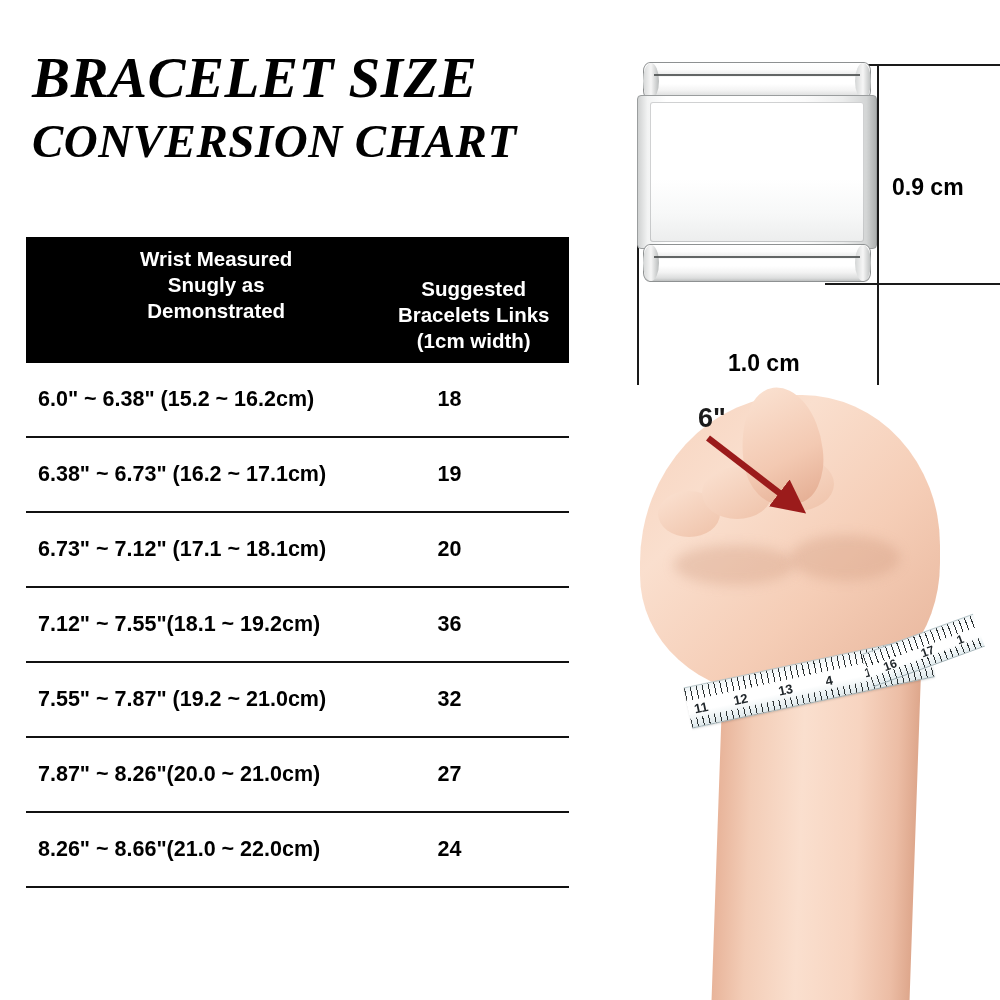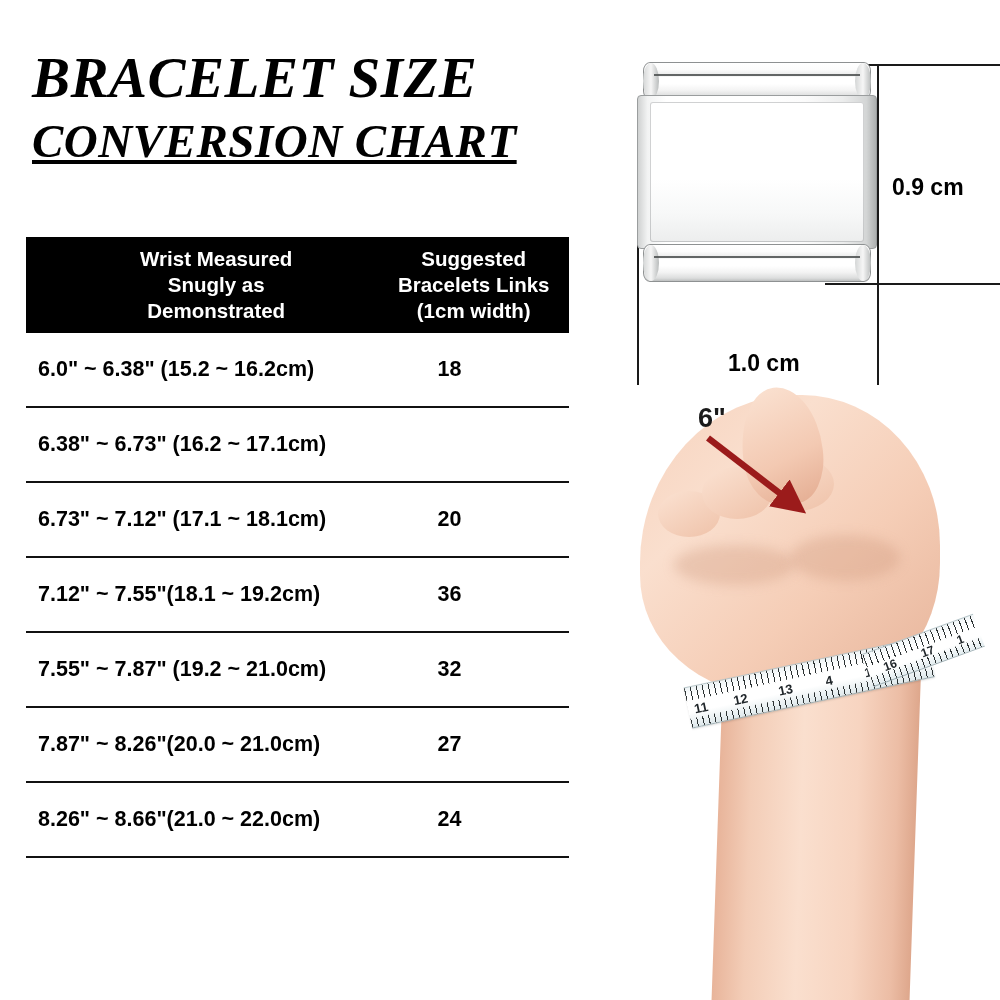--- a/index.html
+++ b/index.html
@@ -36,21 +36,20 @@
   .title-line2 {
     font-family: "Liberation Serif", serif;
     font-weight: bold;
     font-style: italic;
     font-size: 47px;
     line-height: 1.12;
     letter-spacing: 0.5px;
     color: #000;
     margin-top: 8px;
     white-space: nowrap;
-    text-decoration: underline;
   }
 
   
   .table-wrap {
     position: absolute;
     left: 26px;
     top: 237px;
     width: 543px;
   }
   .thead {
@@ -60,21 +59,21 @@
     padding: 9px 0 10px 0;
   }
   .th {
     font-weight: bold;
     font-size: 20.5px;
     line-height: 1.26;
     text-align: center;
     white-space: pre-line;
   }
   .th-left  { width: 63%; padding-left: 4px; margin-left: 24px; }
-  .th-right { width: 37%; }
+  .th-right { width: 37%; margin-top: 30px; }
 
   .rows { width: 100%; }
   .row {
     display: flex;
     align-items: center;
     height: 73px;
     border-bottom: 2.5px solid #111;
   }
   .row:last-child { border-bottom: 2.5px solid #111; }
   .row-range {
@@ -338,20 +337,21 @@
 Bracelets Links
 (1cm width)</div>
   </div>
   <div class="rows">
       <div class="row">
         <div class="row-range">6.0" ~ 6.38" (15.2 ~ 16.2cm)</div>
         <div class="row-links">18</div>
       </div>
       <div class="row">
         <div class="row-range">6.38" ~ 6.73" (16.2 ~ 17.1cm)</div>
+        <div class="row-links">19</div>
       </div>
       <div class="row">
         <div class="row-range">6.73" ~ 7.12" (17.1 ~ 18.1cm)</div>
         <div class="row-links">20</div>
       </div>
       <div class="row">
         <div class="row-range">7.12" ~ 7.55"(18.1 ~ 19.2cm)</div>
         <div class="row-links">36</div>
       </div>
       <div class="row">

